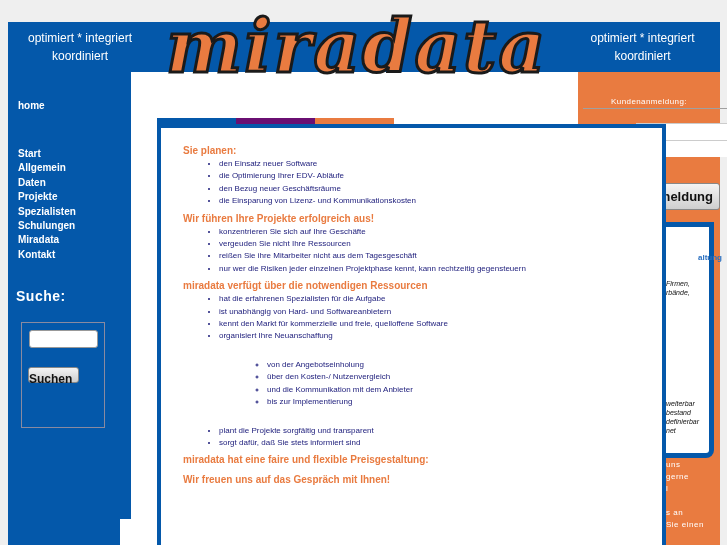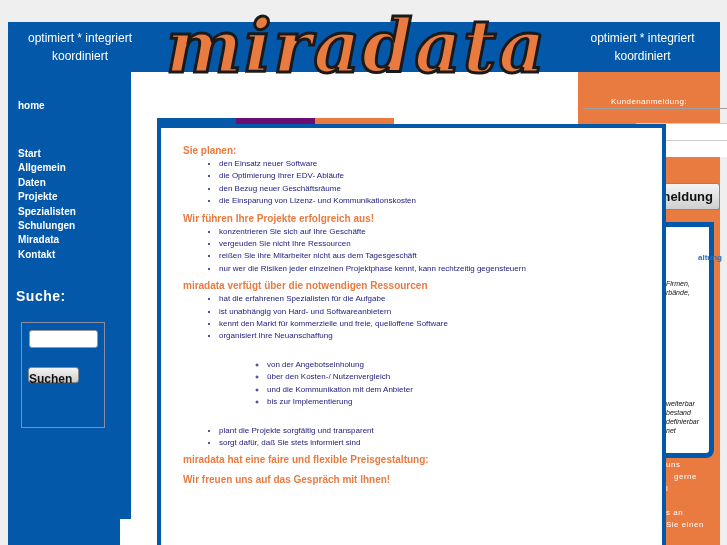--- a/index.html
+++ b/index.html
@@ -76,21 +76,21 @@
   <div>rbände,</div>
 </div>
 <div class="abs right-box-text" style="left:666px;top:399px;">
   <div>weiterbar</div>
   <div>bestand</div>
   <div>definierbar</div>
   <div>net</div>
 </div>
 <div class="abs right-orange-text" style="left:666px;top:459px;">
   <div>uns</div>
-  <div style="padding-left:8px;">gerne</div>
+  <div style="padding-left:0;">gerne</div>
   <div>l</div>
   <div style="height:12px;"></div>
   <div>s an</div>
   <div>Sie einen</div>
 </div>
 
 <svg class="abs logo" viewBox="0 0 400 80">
   <text x="8" y="70" font-family="DejaVu Serif, serif" font-style="italic" font-weight="bold" font-size="72" fill="#e97b40" stroke="#1a1a1a" stroke-width="3" letter-spacing="2">miradata</text>
 </svg>
 

